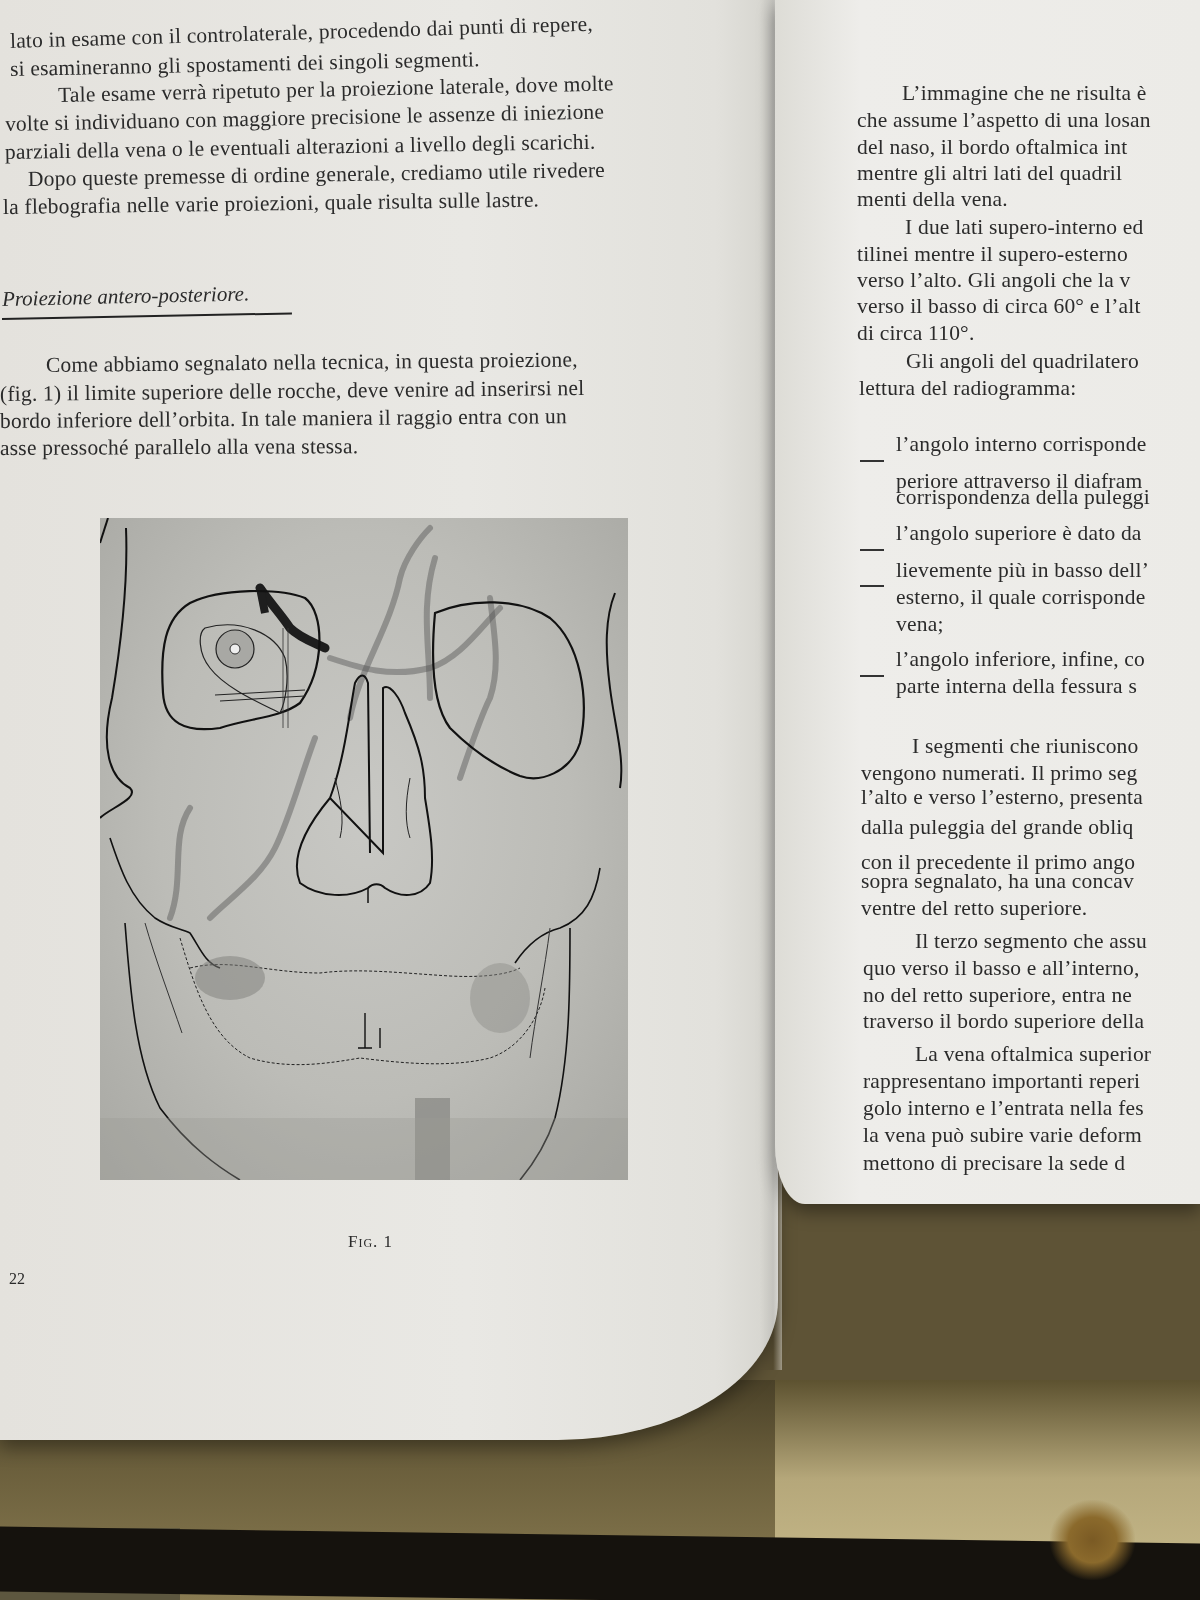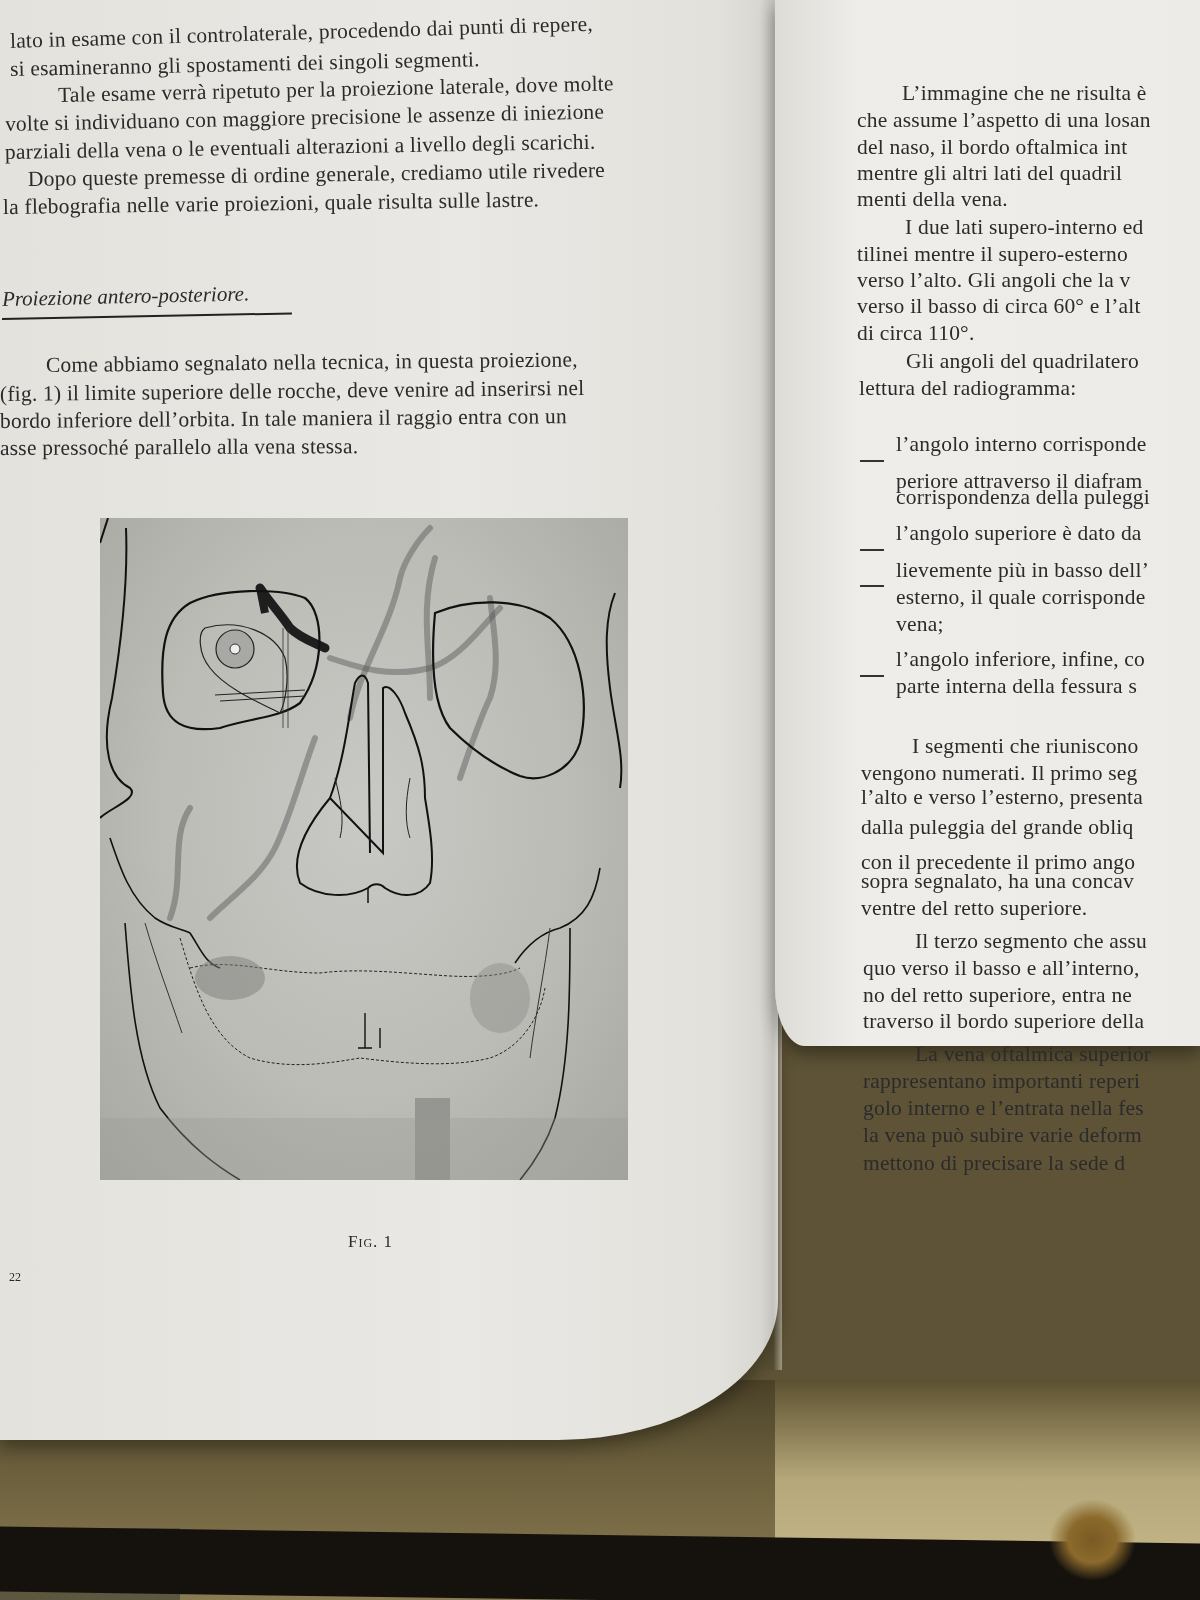--- a/index.html
+++ b/index.html
@@ -33,21 +33,21 @@
     }
 
     
     .page-left {
       position: absolute; left: 0; top: 0; width: 778px; height: 1440px;
       background: linear-gradient(90deg, #e4e2dd 0%, #e9e8e4 60%, #e2e1dc 92%, #d4d3cd 100%);
       border-bottom-right-radius: 220px 140px;
       box-shadow: 0 8px 18px rgba(0,0,0,0.35);
     }
     .page-right {
-      position: absolute; left: 775px; top: 0; width: 425px; height: 1046px;
+      position: absolute; left: 775px; top: 0; width: 425px; height: 1204px;
       background: linear-gradient(90deg, #dddcd6 0%, #eeedea 20%, #ecebe7 100%);
       border-bottom-left-radius: 30px 60px;
       box-shadow: 0 8px 18px rgba(0,0,0,0.4);
     }
     .gutter-shadow {
       position: absolute; left: 760px; top: 0; width: 22px; height: 1370px;
       background: linear-gradient(90deg, rgba(0,0,0,0) 0%, rgba(0,0,0,0.08) 60%, rgba(255,255,255,0.4) 100%);
     }
 
     .text-line {
@@ -66,21 +66,21 @@
     .figure {
       position: absolute; left: 100px; top: 518px; width: 528px; height: 662px;
       background: radial-gradient(ellipse at 50% 45%, #c8c8c4 0%, #bcbcb7 55%, #a8a8a3 100%);
       overflow: hidden;
     }
     .figure svg { position: absolute; left: 0; top: 0; }
     .fig-caption {
       position: absolute; left: 348px; top: 1232px; font-size: 17px; letter-spacing: 1px;
       font-variant: small-caps;
     }
-    .page-number { position: absolute; left: 9px; top: 1270px; font-size: 12px; }
+    .page-number { position: absolute; left: 9px; top: 1270px; font-size: 16px; }
   </style>
 </head>
 <body>
 
 <div class="surface"></div>
 <div class="surface-right"></div>
 <div class="surface-edge-light"></div>
 <div class="surface-edge"></div>
 <div class="stain"></div>
 

